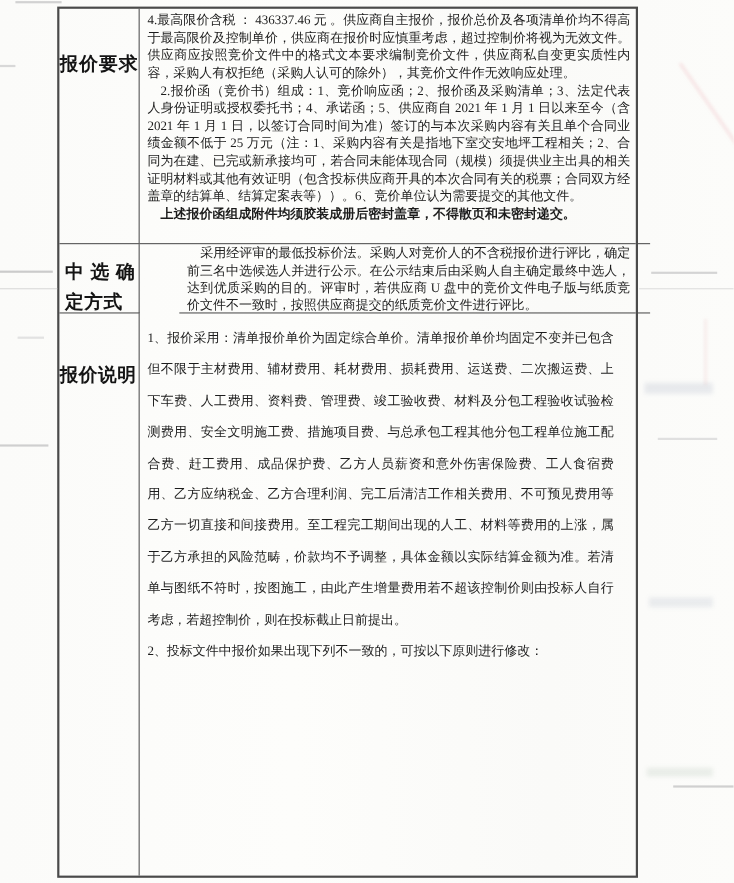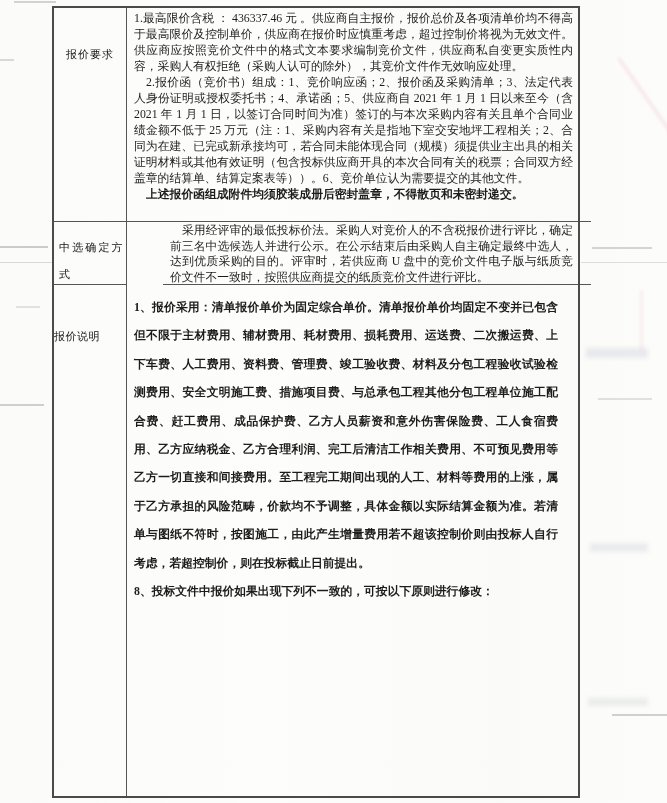--- a/index.html
+++ b/index.html
@@ -13,28 +13,28 @@
     background:linear-gradient(90deg,#fbfbf9 0%,#fdfdfb 40%,#fafaf8 75%,#fcfcfa 100%);}
   
   .doc-table{
     position:absolute;left:52px;top:6px;width:528px;height:792px;
     box-sizing:border-box;border:2px solid #4a4a4a;
     display:grid;grid-template-columns:73px 1fr;grid-template-rows:214px 63px 511px;
     background:transparent;
   }
   .cell{box-sizing:border-box;overflow:hidden;}
   .label-cell{border-right:1px solid #555;font-family:"Liberation Sans","DejaVu Sans",sans-serif;
-    font-weight:normal;font-size:11px;color:#141414;}
+    font-weight:bold;font-size:17px;color:#141414;}
   .row-border{border-bottom:1px solid #555;}
   .label-1{padding-top:39px;text-align:center;letter-spacing:1px;}
   .label-2{padding:12px 3px 0 5px;line-height:27px;text-align:justify;letter-spacing:.5px;}
   .label-3{padding-top:44px;text-align:left;letter-spacing:.5px;}
   .content-cell{padding:2px 5px 0 7px;font-size:11.8px;line-height:16px;text-align:justify;}
   .content-2{padding:1px 5px 0 7px;line-height:15.6px;margin-left:36px;}
-  .content-3{padding:8px 20px 0 7px;line-height:28.4px;font-weight:bold;}
+  .content-3{padding:8px 20px 0 7px;line-height:28.4px;}
   .content-cell p{margin:0;}
   .indent1{text-indent:12px;}
   .bold-line{font-weight:bold;}
   .price-underline{text-underline-offset:2px;}
   
   .artifact{position:absolute;pointer-events:none;}
   .a1{left:14px;top:1px;width:42px;height:2px;background:#d2d2d2;}
   .a2{left:0;top:59px;width:14px;height:2px;background:#d8d8d8;}
   .a3{left:0;top:246px;width:48px;height:2px;background:#cbcbcb;}
   .a4{left:0;top:262px;width:52px;height:1px;background:#d9d9d9;}
@@ -55,34 +55,34 @@
 </style>
 </head>
 <body>
 
 <div class="scan-page">
 
   <div class="doc-table">
 
     <div class="cell label-cell row-border label-1">报价要求</div>
     <div class="cell content-cell row-border">
-      <p><span>1.最高限价含税 ：</span><span class="price-underline"> 436337.46 元 </span><span>。供应商自主报价，报价总价及各项清单价均不得高于最高限价及控制单价，供应商在报价时应慎重考虑，超过控制价将视为无效文件。供应商应按照竞价文件中的格式文本要求编制竞价文件，供应商私自变更实质性内容，采购人有权拒绝（采购人认可的除外），其竞价文件作无效响应处理。</span></p>
+      <p><span>4.最高限价含税 ：</span><span class="price-underline"> 436337.46 元 </span><span>。供应商自主报价，报价总价及各项清单价均不得高于最高限价及控制单价，供应商在报价时应慎重考虑，超过控制价将视为无效文件。供应商应按照竞价文件中的格式文本要求编制竞价文件，供应商私自变更实质性内容，采购人有权拒绝（采购人认可的除外），其竞价文件作无效响应处理。</span></p>
       <p class="indent1">2.报价函（竞价书）组成：1、竞价响应函；2、报价函及采购清单；3、法定代表人身份证明或授权委托书；4、承诺函；5、供应商自 2021 年 1 月 1 日以来至今（含 2021 年 1 月 1 日，以签订合同时间为准）签订的与本次采购内容有关且单个合同业绩金额不低于 25 万元（注：1、采购内容有关是指地下室交安地坪工程相关；2、合同为在建、已完或新承接均可，若合同未能体现合同（规模）须提供业主出具的相关证明材料或其他有效证明（包含投标供应商开具的本次合同有关的税票；合同双方经盖章的结算单、结算定案表等））。6、竞价单位认为需要提交的其他文件。</p>
       <p class="indent1 bold-line">上述报价函组成附件均须胶装成册后密封盖章，不得散页和未密封递交。</p>
     </div>
 
     <div class="cell label-cell row-border label-2">中选确定方式</div>
     <div class="cell content-cell content-2 row-border">
       <p class="indent1">采用经评审的最低投标价法。采购人对竞价人的不含税报价进行评比，确定前三名中选候选人并进行公示。在公示结束后由采购人自主确定最终中选人，达到优质采购的目的。评审时，若供应商 U 盘中的竞价文件电子版与纸质竞价文件不一致时，按照供应商提交的纸质竞价文件进行评比。</p>
     </div>
 
     <div class="cell label-cell label-3">报价说明</div>
     <div class="cell content-cell content-3">
       <p>1、报价采用：清单报价单价为固定综合单价。清单报价单价均固定不变并已包含但不限于主材费用、辅材费用、耗材费用、损耗费用、运送费、二次搬运费、上下车费、人工费用、资料费、管理费、竣工验收费、材料及分包工程验收试验检测费用、安全文明施工费、措施项目费、与总承包工程其他分包工程单位施工配合费、赶工费用、成品保护费、乙方人员薪资和意外伤害保险费、工人食宿费用、乙方应纳税金、乙方合理利润、完工后清洁工作相关费用、不可预见费用等乙方一切直接和间接费用。至工程完工期间出现的人工、材料等费用的上涨，属于乙方承担的风险范畴，价款均不予调整，具体金额以实际结算金额为准。若清单与图纸不符时，按图施工，由此产生增量费用若不超该控制价则由投标人自行考虑，若超控制价，则在投标截止日前提出。</p>
-      <p>8、投标文件中报价如果出现下列不一致的，可按以下原则进行修改：</p>
+      <p>2、投标文件中报价如果出现下列不一致的，可按以下原则进行修改：</p>
 
     </div>
 
   </div>
 
   <div>
     <div class="artifact a1"></div>
     <div class="artifact a2"></div>
     <div class="artifact a3"></div>
     <div class="artifact a4"></div>

